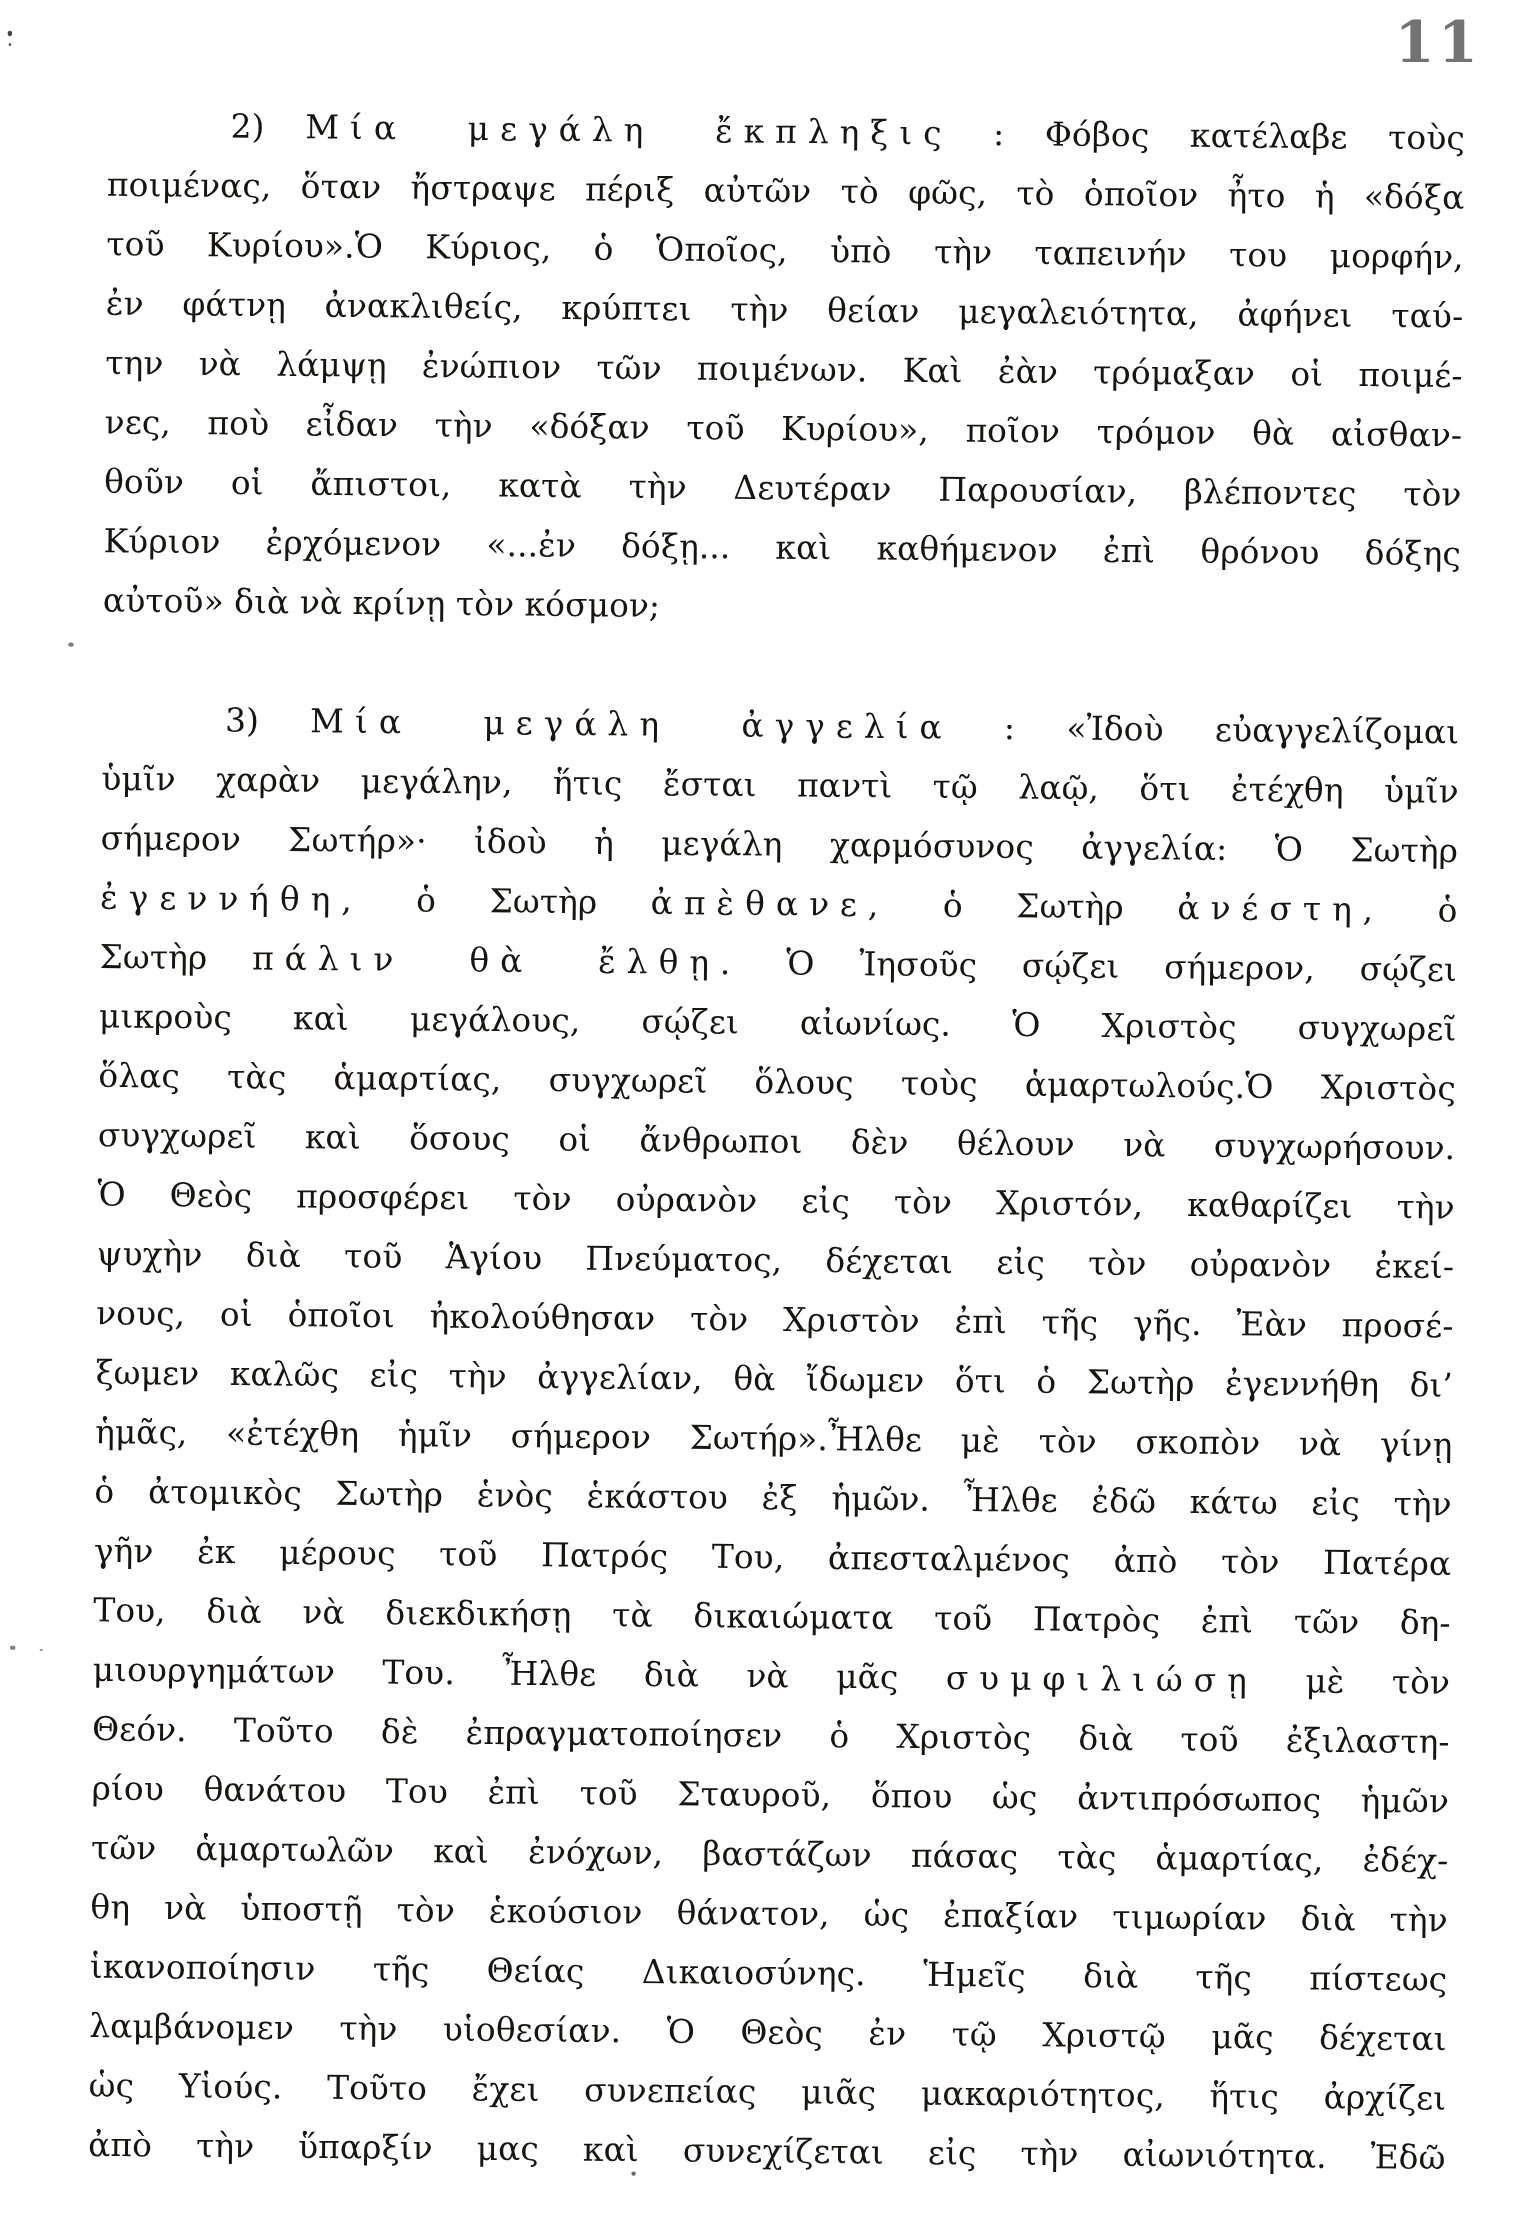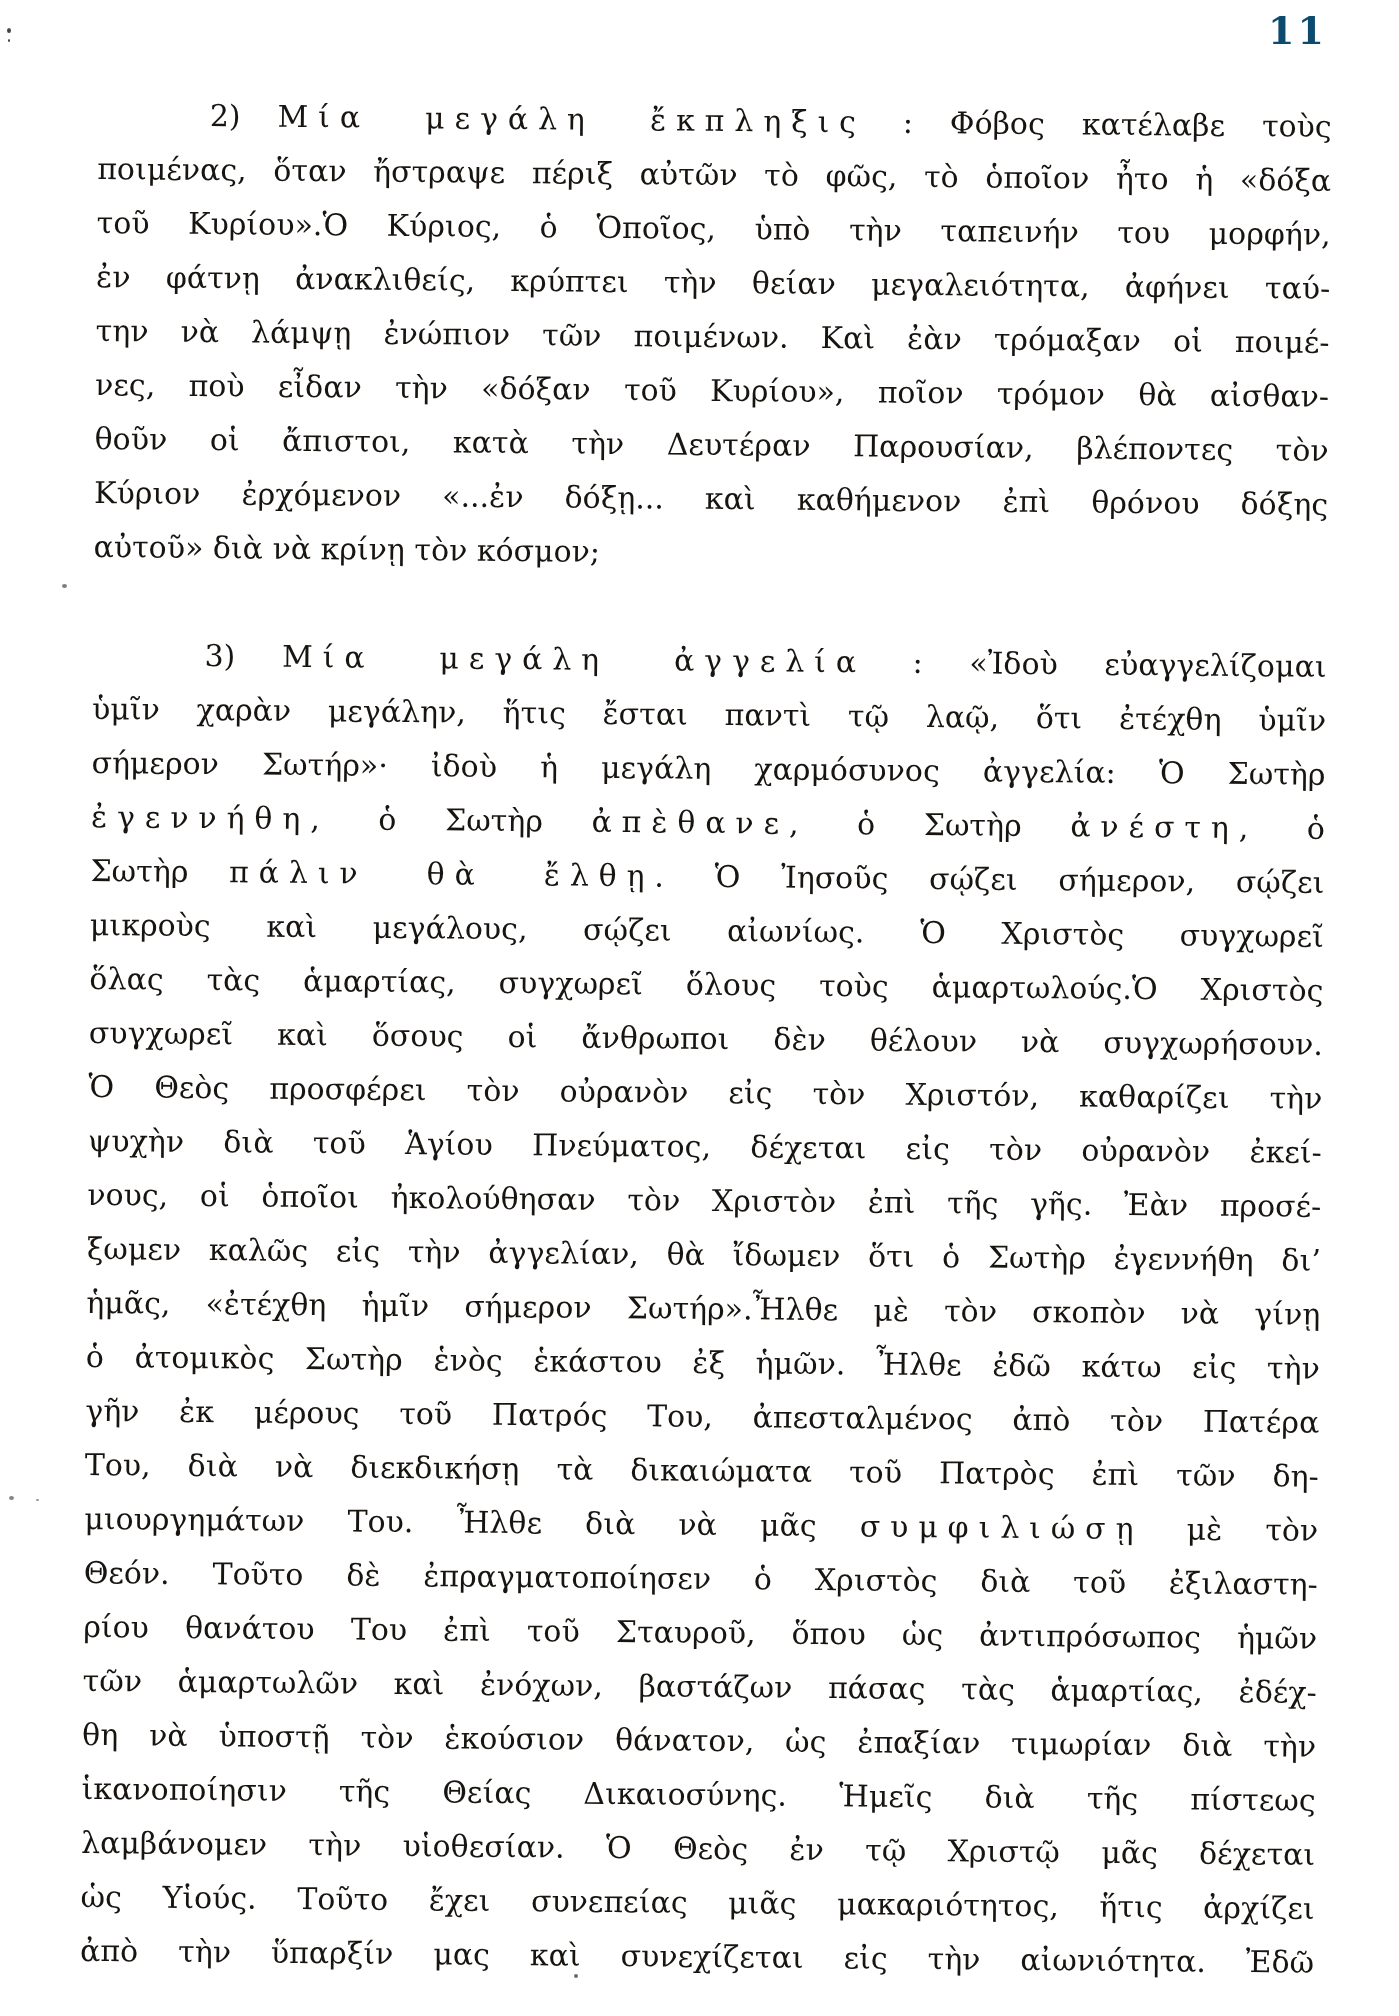--- a/index.html
+++ b/index.html
@@ -13,24 +13,24 @@
     height: 2016px;
     background: #ffffff;
     overflow: hidden;
     font-family: "DejaVu Serif", "Liberation Serif", serif;
     color: #181410;
   }
   .page-number {
     position: absolute;
     top: 8px;
     left: 1268px;
-    font-size: 38px;
+    font-size: 52px;
     font-weight: 700;
     letter-spacing: 3px;
-    color: #0c4a6e;
+    color: #737373;
   }
   .text-block {
     position: absolute;
     left: 98px;
     top: 88px;
     width: 1234px;
     transform: rotate(0.55deg);
     transform-origin: 0 0;
     font-size: 30px;
     line-height: 54px;

